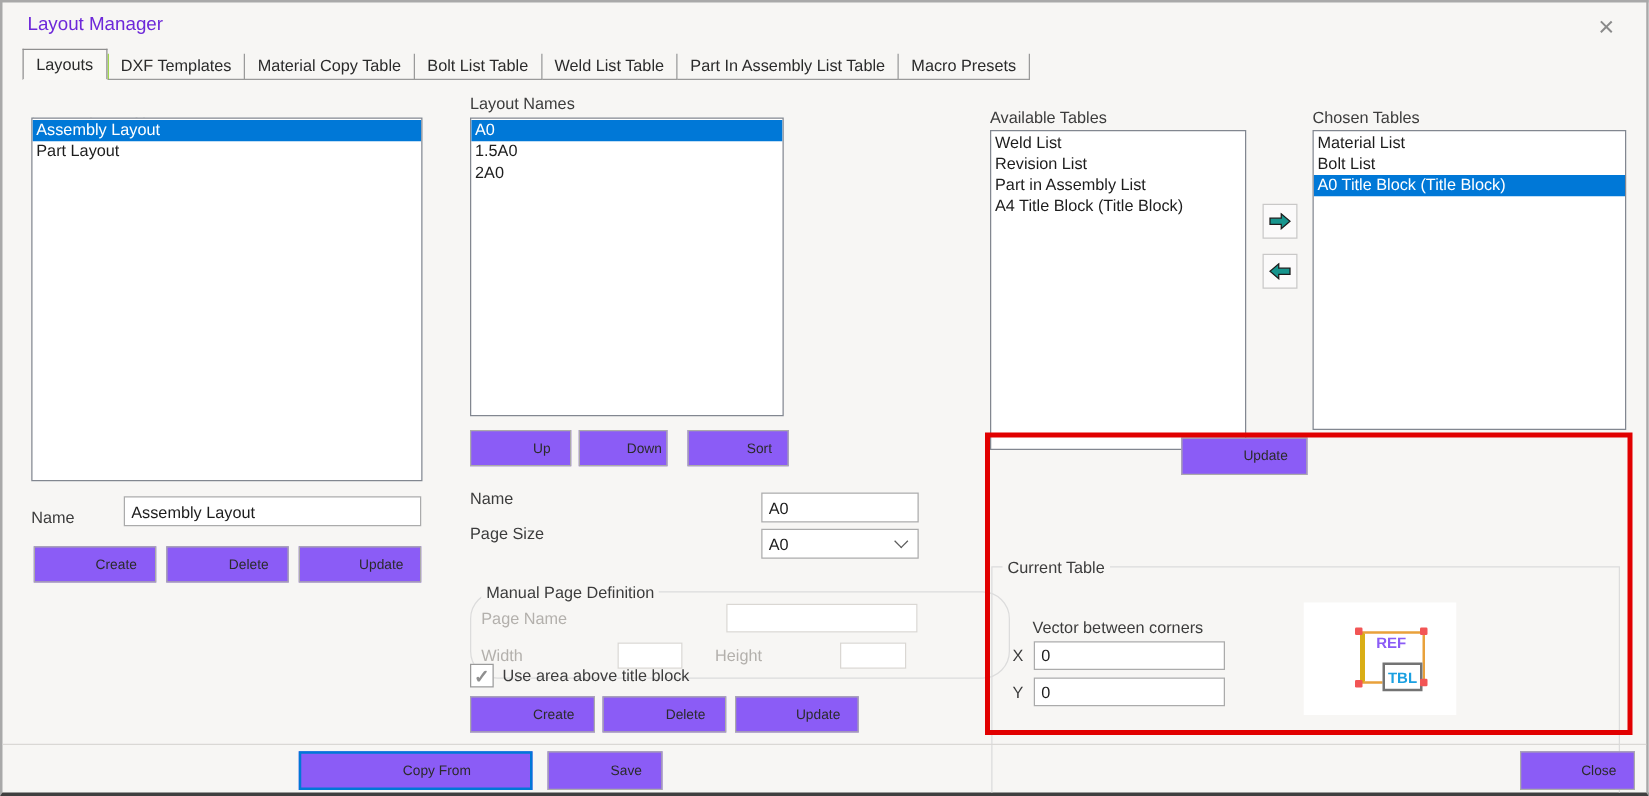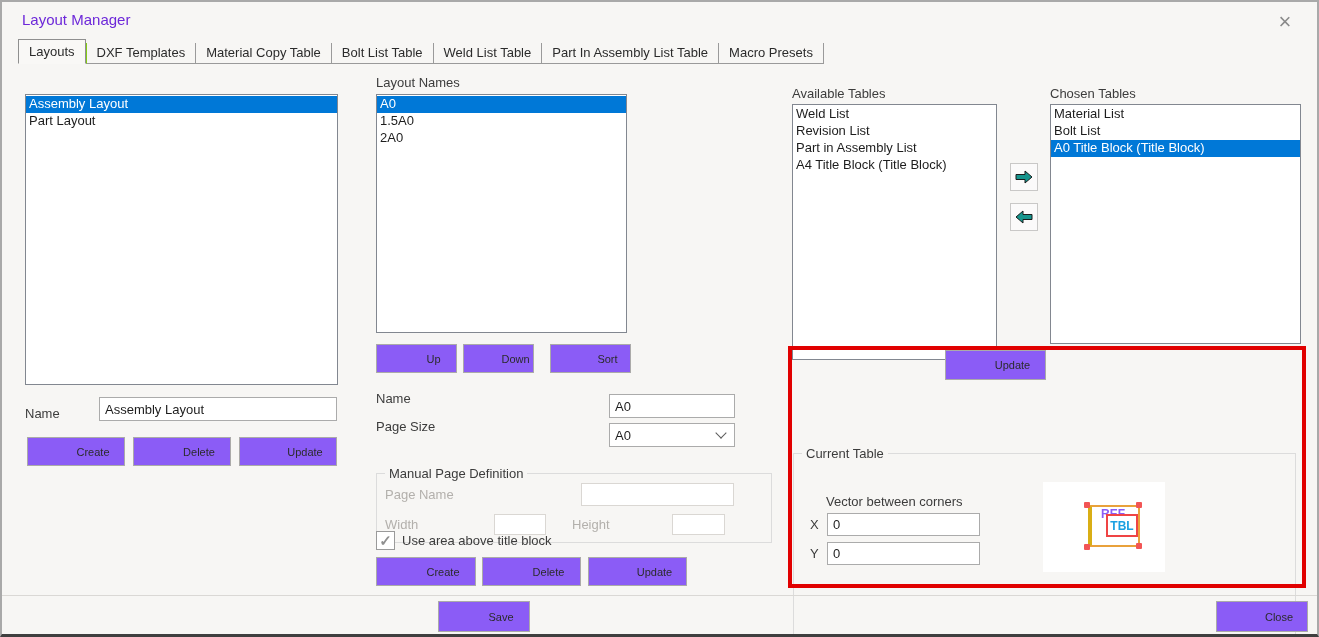--- a/index.html
+++ b/index.html
@@ -94,21 +94,21 @@
   <button class="abs btn" style="left:548px; top:342px; width:81px; height:29px;">Sort</button>
 
   <div class="abs" style="left:374px; top:389px;">Name</div>
   <input class="abs txt" style="left: 607px; top: 392px; width: 126px; height: 24px;" value="A0">
   <div class="abs" style="left:374px; top:417px;">Page Size</div>
   <div class="abs combo" style="left:607px; top:421px; width:126px; height:24px;">
     <span>A0</span>
     <span class="chev"></span>
   </div>
 
-  <div class="abs groupbox" style="left:374px; top:447px; width:396px; height:70px;">
+  <div class="abs groupbox" style="left:374px; top:447px; width:432px; height:70px;border-radius:22px;">
     <span class="legend">Manual Page Definition</span>
     <div class="abs gray-label" style="left:8px; top:13px;">Page Name</div>
     <input class="abs txt disabled" style="left: 204px; top: 9px; width: 153px; height: 23px;" value="">
     <div class="abs gray-label" style="left:8px; top:43px;">Width</div>
     <input class="abs txt disabled" style="left: 117px; top: 40px; width: 52px; height: 21px;" value="">
     <div class="abs gray-label" style="left:195px; top:43px;">Height</div>
     <input class="abs txt disabled" style="left: 295px; top: 40px; width: 53px; height: 21px;" value="">
   </div>
 
   <div class="abs checkbox" style="left:374px; top:529px;">
@@ -153,29 +153,30 @@
 
   <div class="abs" style="left:824px; top:492px;">Vector between corners</div>
   <div class="abs" style="left:808px; top:515px;">X</div>
   <input class="abs txt" style="left: 825px; top: 511px; width: 153px; height: 23px;" value="0">
   <div class="abs" style="left:808px; top:544px;">Y</div>
   <input class="abs txt" style="left: 825px; top: 540px; width: 153px; height: 23px;" value="0">
 
   <div class="abs diagram" style="left:1041px; top:480px; width:122px; height:90px;">
     <div class="abs" style="left:45px; top:23px; width:52px; height:42px; border:2px solid #e9a13b; border-left:4px solid #d9ae15;"></div>
     <div class="abs" style="left:58px; top:25px; color:#8b5cf6; font-weight:bold; font-size:12px;">REF</div>
-    <div class="abs" style="left:63px; top:32px; width:32px; height:23px; border:2px solid #ef4444; background:#fff; display:flex; align-items:center; justify-content:center; color:#1ba0e1; font-weight:bold; font-size:12px;">
+    <div class="abs" style="left:63px; top:48px; width:32px; height:23px; border:2px solid #737373; background:#fff; display:flex; align-items:center; justify-content:center; color:#1ba0e1; font-weight:bold; font-size:12px;">
       <span>TBL</span>
     </div>
     <div class="dot" style="left:41px; top:20px;"></div>
     <div class="dot" style="left:93px; top:20px;"></div>
     <div class="dot" style="left:41px; top:62px;"></div>
     <div class="dot" style="left:93px; top:61px;"></div>
   </div>
 
   <div class="abs red-annot" style="left:786px; top:344px; width:518px; height:242px;"></div>
 
   <div class="abs footer-sep" style="left:0; top:593px; width:1319px; height:0;"></div>
 
+  <button class="abs btn primary" style="left:237px; top:599px; width:187px; height:31px;">Copy From</button>
   <button class="abs btn" style="left:436px; top:599px; width:92px; height:31px;">Save</button>
   <button class="abs btn" style="left:1214px; top:599px; width:92px; height:31px;">Close</button>
 
 </div>
 
 </body></html>

